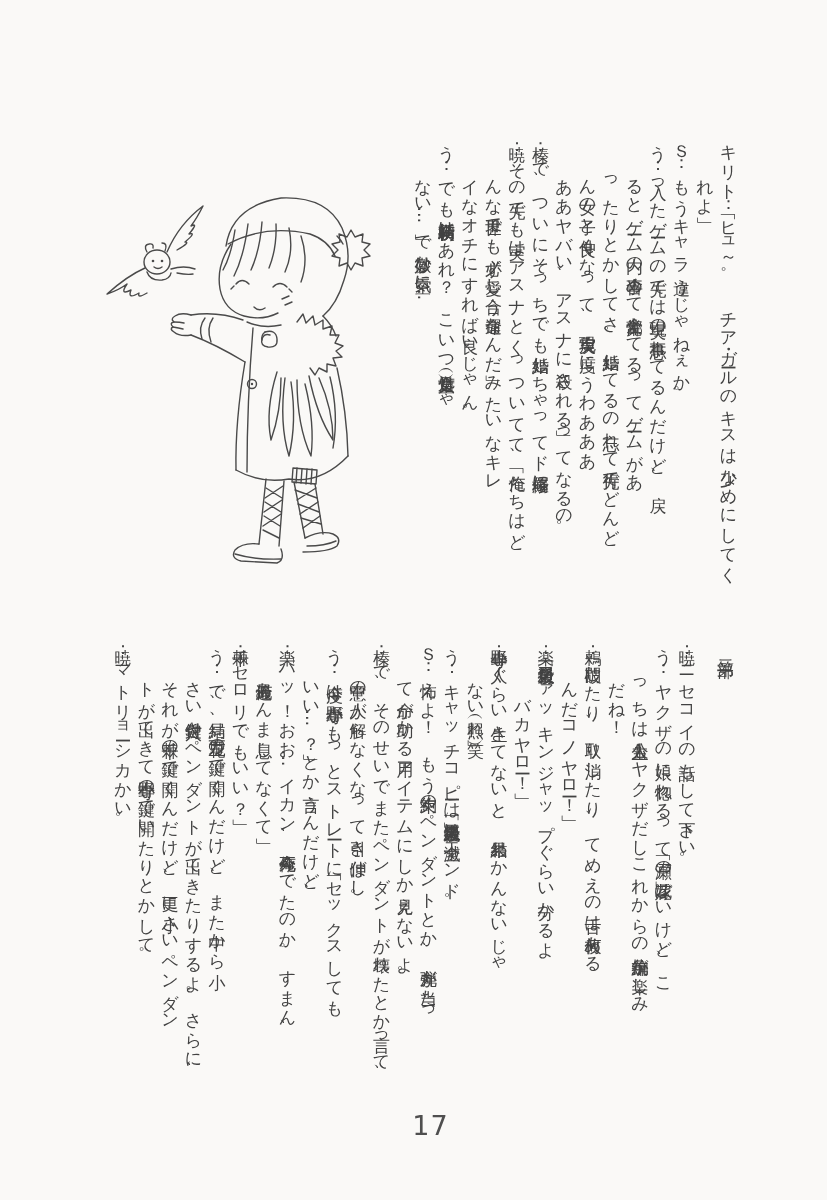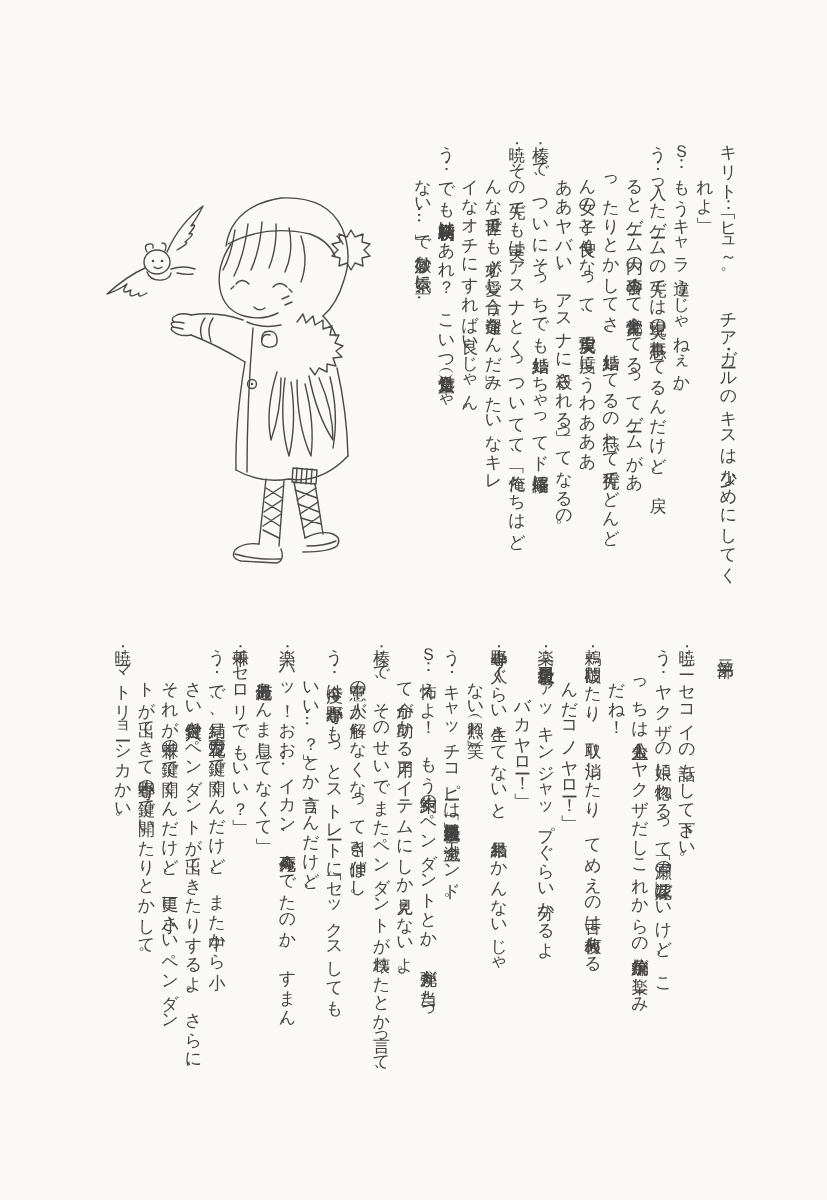--- a/index.html
+++ b/index.html
@@ -170,14 +170,15 @@
       <div class="tline" style="padding-top: 0em;">楽：「ハッ！おお…イカン、俺今死んでたのか。すまん、</div>
       <div class="tline" style="padding-top: 2em;">俺最近あんま息してなくて」</div>
       <div class="tline" style="padding-top: 0em;">千棘：「セロリでもいい？」</div>
       <div class="tline" style="padding-top: 0em;">う：で、結局、万里花の鍵で開くんだけど、また中から小</div>
       <div class="tline" style="padding-top: 2em;">さい鍵穴付きペンダントが出てきたりするよ。さらに、</div>
       <div class="tline" style="padding-top: 2em;">それが千棘の鍵で開くんだけど、更に小さいペンダン</div>
       <div class="tline" style="padding-top: 2em;">トが出てきて小野寺の鍵で開いたりとかして。</div>
       <div class="tline" style="padding-top: 0em;">暁：マトリョーシカかい。</div>
     </div>
 
+  <div class="pageno">17</div>
 
 </div>
 
 </body></html>

